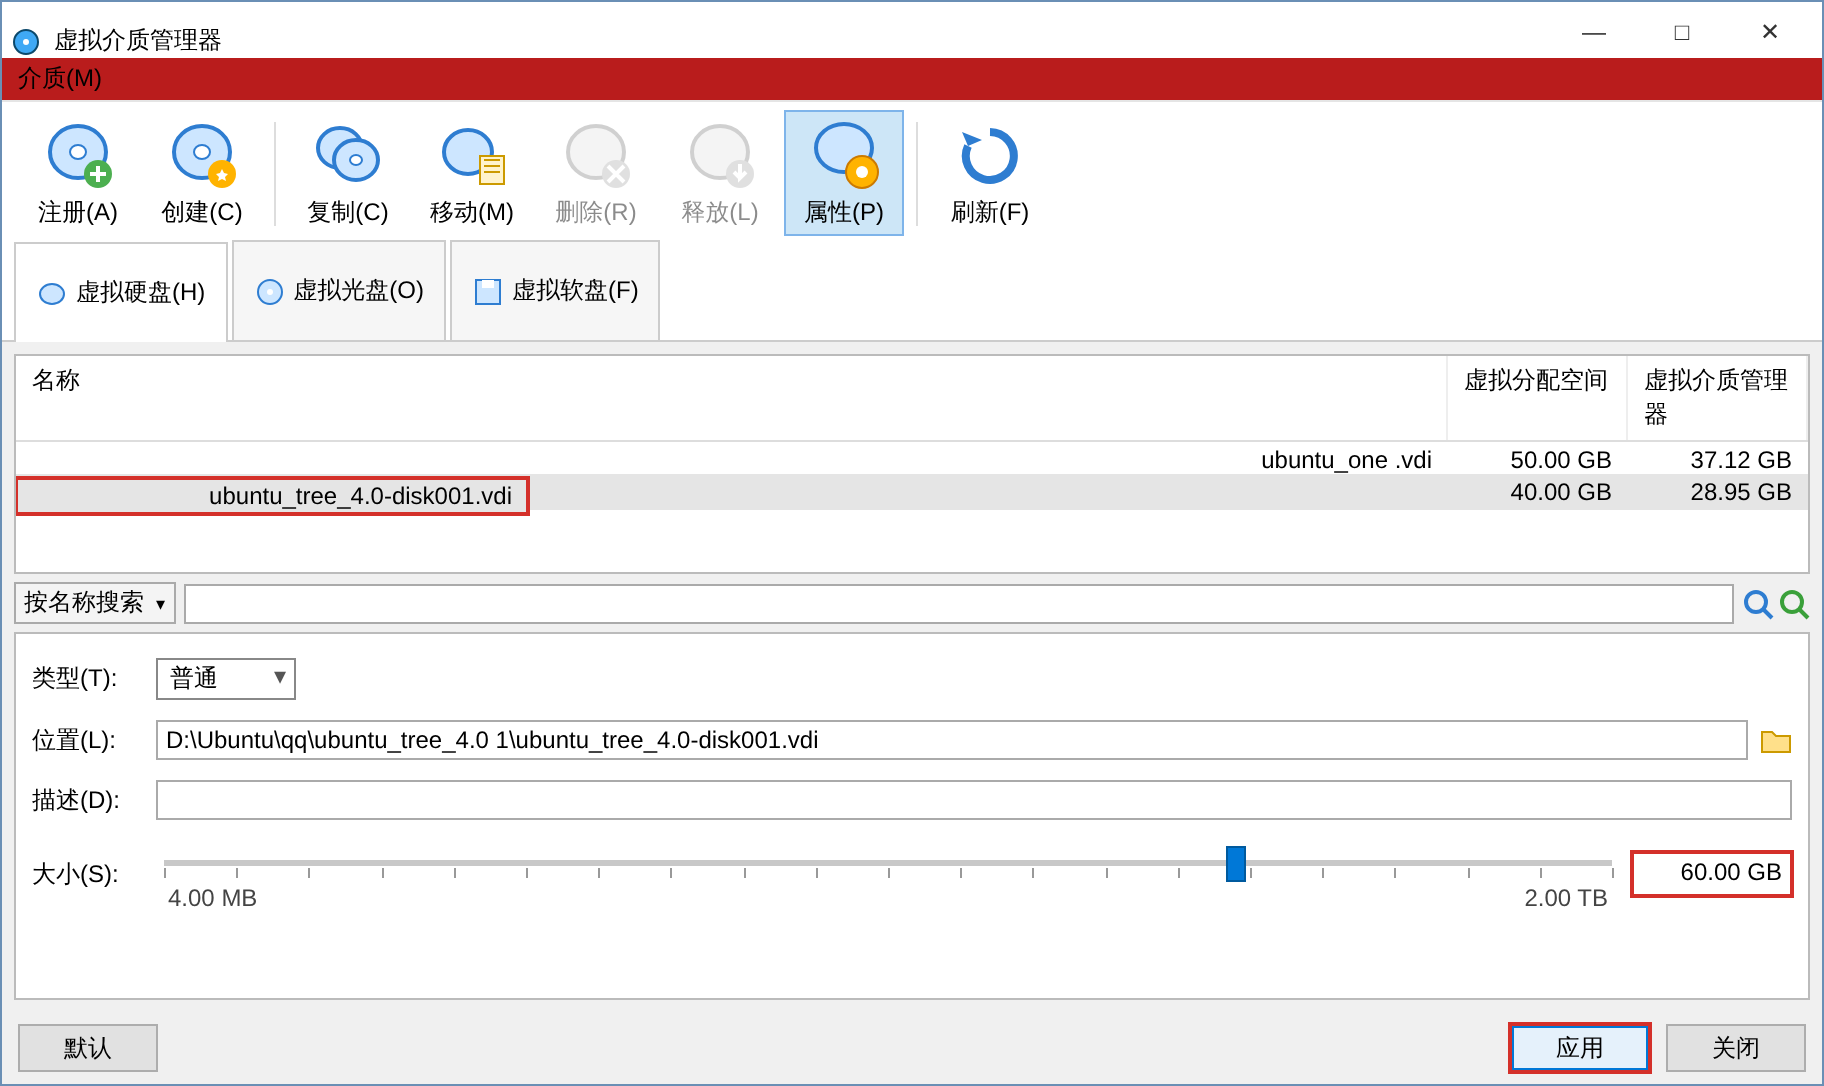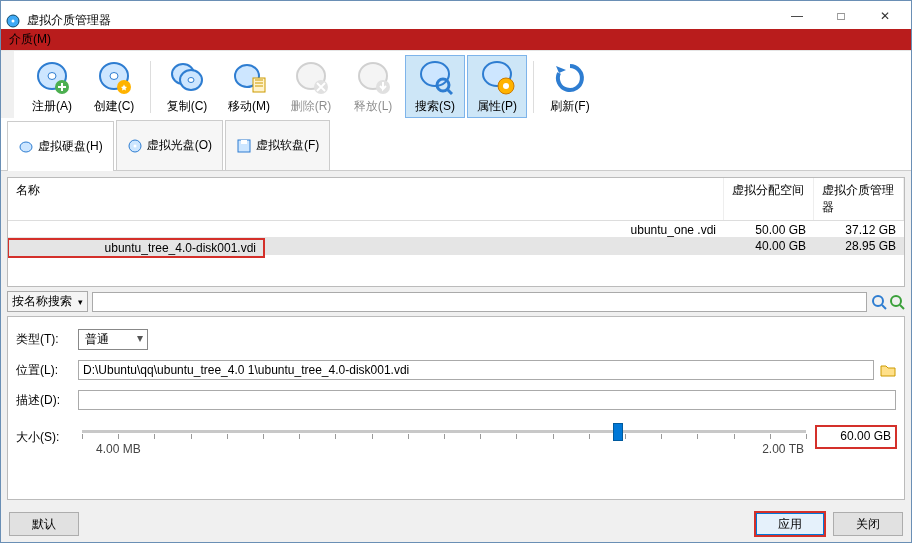--- a/index.html
+++ b/index.html
@@ -4,21 +4,21 @@
 <style>
 * { box-sizing: border-box; font-family: "Microsoft YaHei", "SimSun", sans-serif; font-size: 12px; }
 body { margin: 0; background: #fff; }
 .window { width: 912px; height: 543px; border: 1px solid #6a8fb5; display: flex; flex-direction: column; background: #f0f0f0; }
 .titlebar { height: 28px; background: #fff; display: flex; align-items: flex-end; padding: 0 4px; }
 .titlebar .ticon { width:16px; height:16px; margin-right:6px; }
 .titlebar .title { flex: 1; }
 .winbtns { display:flex; }
 .winbtn { width: 44px; height: 26px; display:flex; align-items:center; justify-content:center; color:#333; }
 .menubar { height: 22px; background:#b91c1c; padding: 2px 8px; border-bottom: 1px solid #e5e5e5; }
-.toolbar { background:#fff; display:flex; padding: 4px 8px 0 8px; gap: 2px; align-items:center;margin-left:13px; }
+.toolbar { background:#fff; display:flex; padding: 4px 8px 0 8px; gap: 2px; align-items:center; }
 .tbtn { width: 60px; padding: 4px 2px 2px 2px; text-align:center; border:1px solid transparent; }
 .tbtn.active { background:#cde6f7; border:1px solid #7eb4ea; }
 .tbtn .ic { width:36px; height:36px; margin:0 auto 2px auto; position:relative; }
 .disk-svg { width:36px; height:36px; }
 .tabs { display:flex; background:#fff; border-bottom:1px solid #ccc; padding: 2px 6px 0 6px; gap:2px; }
 .tab { padding: 16px 10px; border:1px solid #ccc; border-bottom:none; background:#f6f6f6; display:flex; align-items:flex-end; gap:4px; }
 .tab.active { background:#fff; position:relative; top:1px; }
 .content { flex:1; padding: 6px; display:flex; flex-direction:column; gap:4px; overflow:hidden; }
 .listbox { border:1px solid #bbb; background:#fff; display:flex; flex-direction:column; height: 110px; }
 .listhdr { display:flex; border-bottom:1px solid #ddd; background:#fff; }
@@ -47,21 +47,21 @@
 .frow .lbl { width: 56px; text-align:left; }
 .frow input[type=text] { flex:1; height:20px; border:1px solid #aaa; padding:0 4px; }
 .typecombo { border:1px solid #888; background:#fff; padding:1px 18px 1px 6px; position:relative; width:70px; }
 .typecombo:after { content:"▾"; position:absolute; right:4px; top:1px; color:#555; }
 .slider-row { display:flex; align-items:center; gap:10px; }
 .slider-track-wrap { flex:1; position:relative; height: 34px; }
 .track { position:absolute; top:10px; left:0; right:0; height:3px; background:#c8c8c8; }
 .ticks { position:absolute; top:14px; left:0; right:0; height:6px; }
 .tick { position:absolute; width:1px; height:5px; background:#999; top:0; }
 .thumb { position:absolute; top:3px; width:10px; height:18px; background:#0078d7; border:1px solid #005a9e; transform:translateX(-50%); }
-.scale-labels { position:absolute; top:22px; left:12px; right:0; display:flex; justify-content:space-between; font-size:11px; color:#444; padding:0 2px; }
+.scale-labels { position:absolute; top:22px; left:0; right:0; display:flex; justify-content:space-between; font-size:11px; color:#444; padding:0 2px; }
 .sizebox { width:80px; height:22px; border:1px solid #aaa; text-align:right; padding:2px 4px; background:#fff; }
 .btnbar { display:flex; padding: 6px 8px; gap:8px; align-items:center; }
 .btnbar .spacer { flex:1; }
 .btn { min-width:70px; height:24px; border:1px solid #adadad; background:#e1e1e1; display:flex; align-items:center; justify-content:center; }
 .btn.primary { border:2px solid #0078d7; background:#e5f1fb; }
 .smallicon { width:16px; height:16px; }
 </style>
 </head>
 <body>
 
@@ -127,28 +127,20 @@
           </svg></div>
       <div>删除(R)</div>
     </div>
     <div class="tbtn" style="opacity:0.45">
       <div class="ic"><svg class="disk-svg" viewBox="0 0 36 36">
             <ellipse cx="18" cy="16" rx="14" ry="13" fill="#e8e8e8" stroke="#999" stroke-width="2"></ellipse>
             <circle cx="28" cy="27" r="7" fill="#bbb"></circle>
             <path d="M28 22v7l3-3M28 29l-3-3" stroke="#fff" stroke-width="2" fill="none"></path>
           </svg></div>
       <div>释放(L)</div>
-    </div>
-    <div class="tbtn active">
-      <div class="ic"><svg class="disk-svg" viewBox="0 0 36 36">
-            <ellipse cx="18" cy="14" rx="14" ry="12" fill="#cde6ff" stroke="#2e7dd1" stroke-width="2"></ellipse>
-            <circle cx="26" cy="25" r="6" fill="none" stroke="#2e7dd1" stroke-width="3"></circle>
-            <line x1="30" y1="29" x2="35" y2="34" stroke="#2e7dd1" stroke-width="3"></line>
-          </svg></div>
-      <div>搜索(S)</div>
     </div>
     <div class="tbtn active">
       <div class="ic"><svg class="disk-svg" viewBox="0 0 36 36">
             <ellipse cx="18" cy="14" rx="14" ry="12" fill="#cde6ff" stroke="#2e7dd1" stroke-width="2"></ellipse>
             <circle cx="27" cy="26" r="8" fill="#ffb300" stroke="#cc7a00"></circle>
             <circle cx="27" cy="26" r="3" fill="#fff"></circle>
           </svg></div>
       <div>属性(P)</div>
     </div>
     <div style="width:1px;background:#ddd;height:52px;margin:0 4px"></div>

